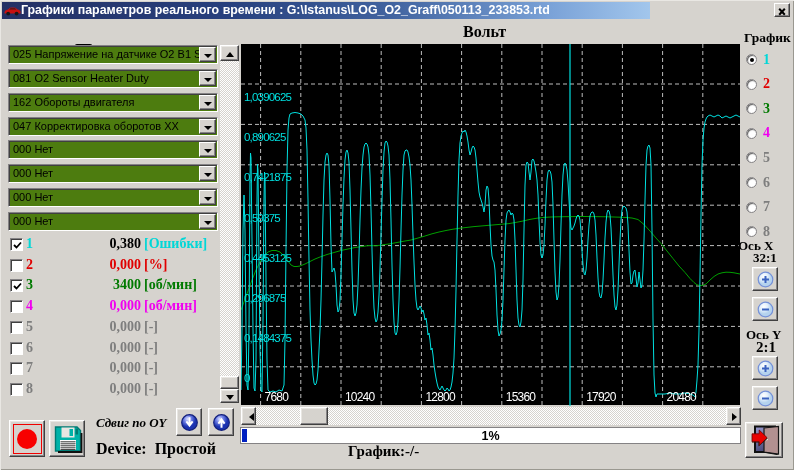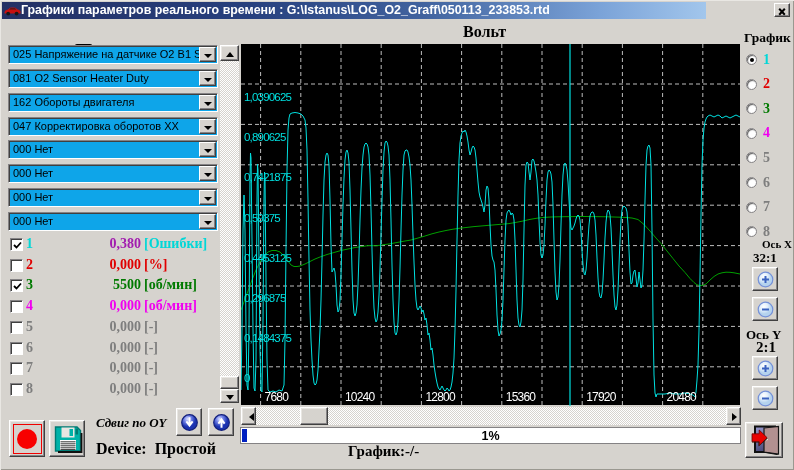--- a/index.html
+++ b/index.html
@@ -1,30 +1,30 @@
 <!DOCTYPE html>
 <html><head>
 <meta charset="utf-8">
 <style>
 * { margin:0; padding:0; box-sizing:border-box; }
 html,body { width:794px; height:470px; overflow:hidden; }
 body { position:relative; background:#d6d3ce; font-family:"Liberation Sans", sans-serif; box-shadow: inset 1px 1px 0 #e9e7e3, inset -1px -1px 0 #9a9890; }
 .abs { position:absolute; }
 .serif { font-family:"Liberation Serif", serif; font-weight:bold; }
 
-#titlebar { left:2px; top:2px; width:704px; height:17px;
+#titlebar { left:2px; top:2px; width:648px; height:17px;
   background:linear-gradient(90deg,#243064 0%, #27407e 35%, #41639f 60%, #7ba3d8 85%, #a2c6ec 100%); }
 #titletext { left:19px; top:0.5px; color:#fff; font-size:12.4px; font-weight:bold; white-space:nowrap; }
 #closebtn { left:772px; top:1px; width:16px; height:14px; background:#d6d3ce;
   border:1px solid; border-color:#fff #404040 #404040 #fff; box-shadow:inset -1px -1px 0 #848284; }
 
 .btn { background:#d6d3ce; border:1px solid; border-color:#fff #404040 #404040 #fff;
   box-shadow:inset -1px -1px 0 #848284, inset 1px 1px 0 #e8e6e2; }
 
-.field { background:#0ea5e9; border:1px solid; border-color:#848284 #fff #fff #848284;
+.field { background:#4d7c0f; border:1px solid; border-color:#848284 #fff #fff #848284;
   box-shadow:inset 1px 1px 0 #404040; }
 .combo { left:8px; width:210px; height:19px; font-size:11px; line-height:16px; padding-left:4px; white-space:nowrap; overflow:hidden; }
 .combo .dd { position:absolute; right:1px; top:1px; bottom:1px; width:17px; background:#d6d3ce;
   border:1px solid; border-color:#fff #404040 #404040 #fff; box-shadow:inset -1px -1px 0 #848284; }
 .combo .dd i { position:absolute; left:4px; top:6px; width:0; height:0;
   border:4px solid transparent; border-top:4px solid #000; }
 
 .track { background:repeating-conic-gradient(#ffffff 0% 25%, #d6d3ce 0% 50%) 0 0/2px 2px; }
 .arrow-up { width:0; height:0; border:4px solid transparent; border-bottom:5px solid #000; position:absolute; }
 .arrow-down { width:0; height:0; border:4px solid transparent; border-top:5px solid #000; position:absolute; }
@@ -97,33 +97,33 @@
 <div class="abs btn" style="left:220px;top:389px;width:19px;height:14px;">
     <i class="arrow-down" style="left:5px;top:5px"></i>
   </div>
 
 <div class="abs cbx" style="top:238.0px">
     <svg width="11" height="11" viewBox="0 0 11 11">
       <path d="M2 5 L4.5 7.5 L9 2.5" stroke="#000" stroke-width="1.8" fill="none"></path>
     </svg>
   </div>
 <div class="rownum" style="top:236.0px;color:#00d7d7">1</div>
-<div class="rowval" style="top:236.0px;color:#a21caf">0,380</div>
+<div class="rowval" style="top:236.0px;color:#000000">0,380</div>
 <div class="rowunit" style="top:236.0px;color:#00d7d7">[Ошибки]</div>
 <div class="abs cbx" style="top:258.7px"></div>
 <div class="rownum" style="top:256.7px;color:#e00000">2</div>
 <div class="rowval" style="top:256.7px;color:#e00000">0,000</div>
 <div class="rowunit" style="top:256.7px;color:#e00000">[%]</div>
 <div class="abs cbx" style="top:279.4px">
     <svg width="11" height="11" viewBox="0 0 11 11">
       <path d="M2 5 L4.5 7.5 L9 2.5" stroke="#000" stroke-width="1.8" fill="none"></path>
     </svg>
   </div>
 <div class="rownum" style="top:277.4px;color:#007a00">3</div>
-<div class="rowval" style="top:277.4px;color:#007a00">5500</div>
+<div class="rowval" style="top:277.4px;color:#007a00">3400</div>
 <div class="rowunit" style="top:277.4px;color:#007a00">[об/мин]</div>
 <div class="abs cbx" style="top:300.1px"></div>
 <div class="rownum" style="top:298.1px;color:#f000f0">4</div>
 <div class="rowval" style="top:298.1px;color:#f000f0">0,000</div>
 <div class="rowunit" style="top:298.1px;color:#f000f0">[об/мин]</div>
 <div class="abs cbx" style="top:320.8px"></div>
 <div class="rownum" style="top:318.8px;color:#7e7e7e">5</div>
 <div class="rowval" style="top:318.8px;color:#7e7e7e">0,000</div>
 <div class="rowunit" style="top:318.8px;color:#7e7e7e">[-]</div>
 <div class="abs cbx" style="top:341.6px"></div>
@@ -249,21 +249,21 @@
 <div class="radio" style="top:127.8px"></div>
 <div class="radnum" style="top:125.3px;color:#f000f0">4</div>
 <div class="radio" style="top:152.4px"></div>
 <div class="radnum" style="top:149.9px;color:#7e7e7e">5</div>
 <div class="radio" style="top:177.0px"></div>
 <div class="radnum" style="top:174.5px;color:#7e7e7e">6</div>
 <div class="radio" style="top:201.6px"></div>
 <div class="radnum" style="top:199.1px;color:#7e7e7e">7</div>
 <div class="radio" style="top:226.2px"></div>
 <div class="radnum" style="top:223.7px;color:#7e7e7e">8</div>
-<div class="abs serif" style="left:762px;top:238px;font-size:11px;">Ось X</div>
+<div class="abs serif" style="left:738px;top:238px;font-size:13px;">Ось X</div>
 <div class="abs serif" style="left:753px;top:250px;font-size:13px;">32:1</div>
 <div class="abs btn" style="left:752px;top:267px;width:26px;height:24px;">
   <svg class="abs" style="left:4px;top:3px" width="17" height="17" viewBox="0 0 17 17">
     <defs>
         <radialGradient id="gl752267" cx="38%" cy="30%">
           <stop offset="0%" stop-color="#ffffff"></stop>
           <stop offset="50%" stop-color="#e4f0fc"></stop>
           <stop offset="100%" stop-color="#b4d2ee"></stop>
         </radialGradient>
       </defs>

